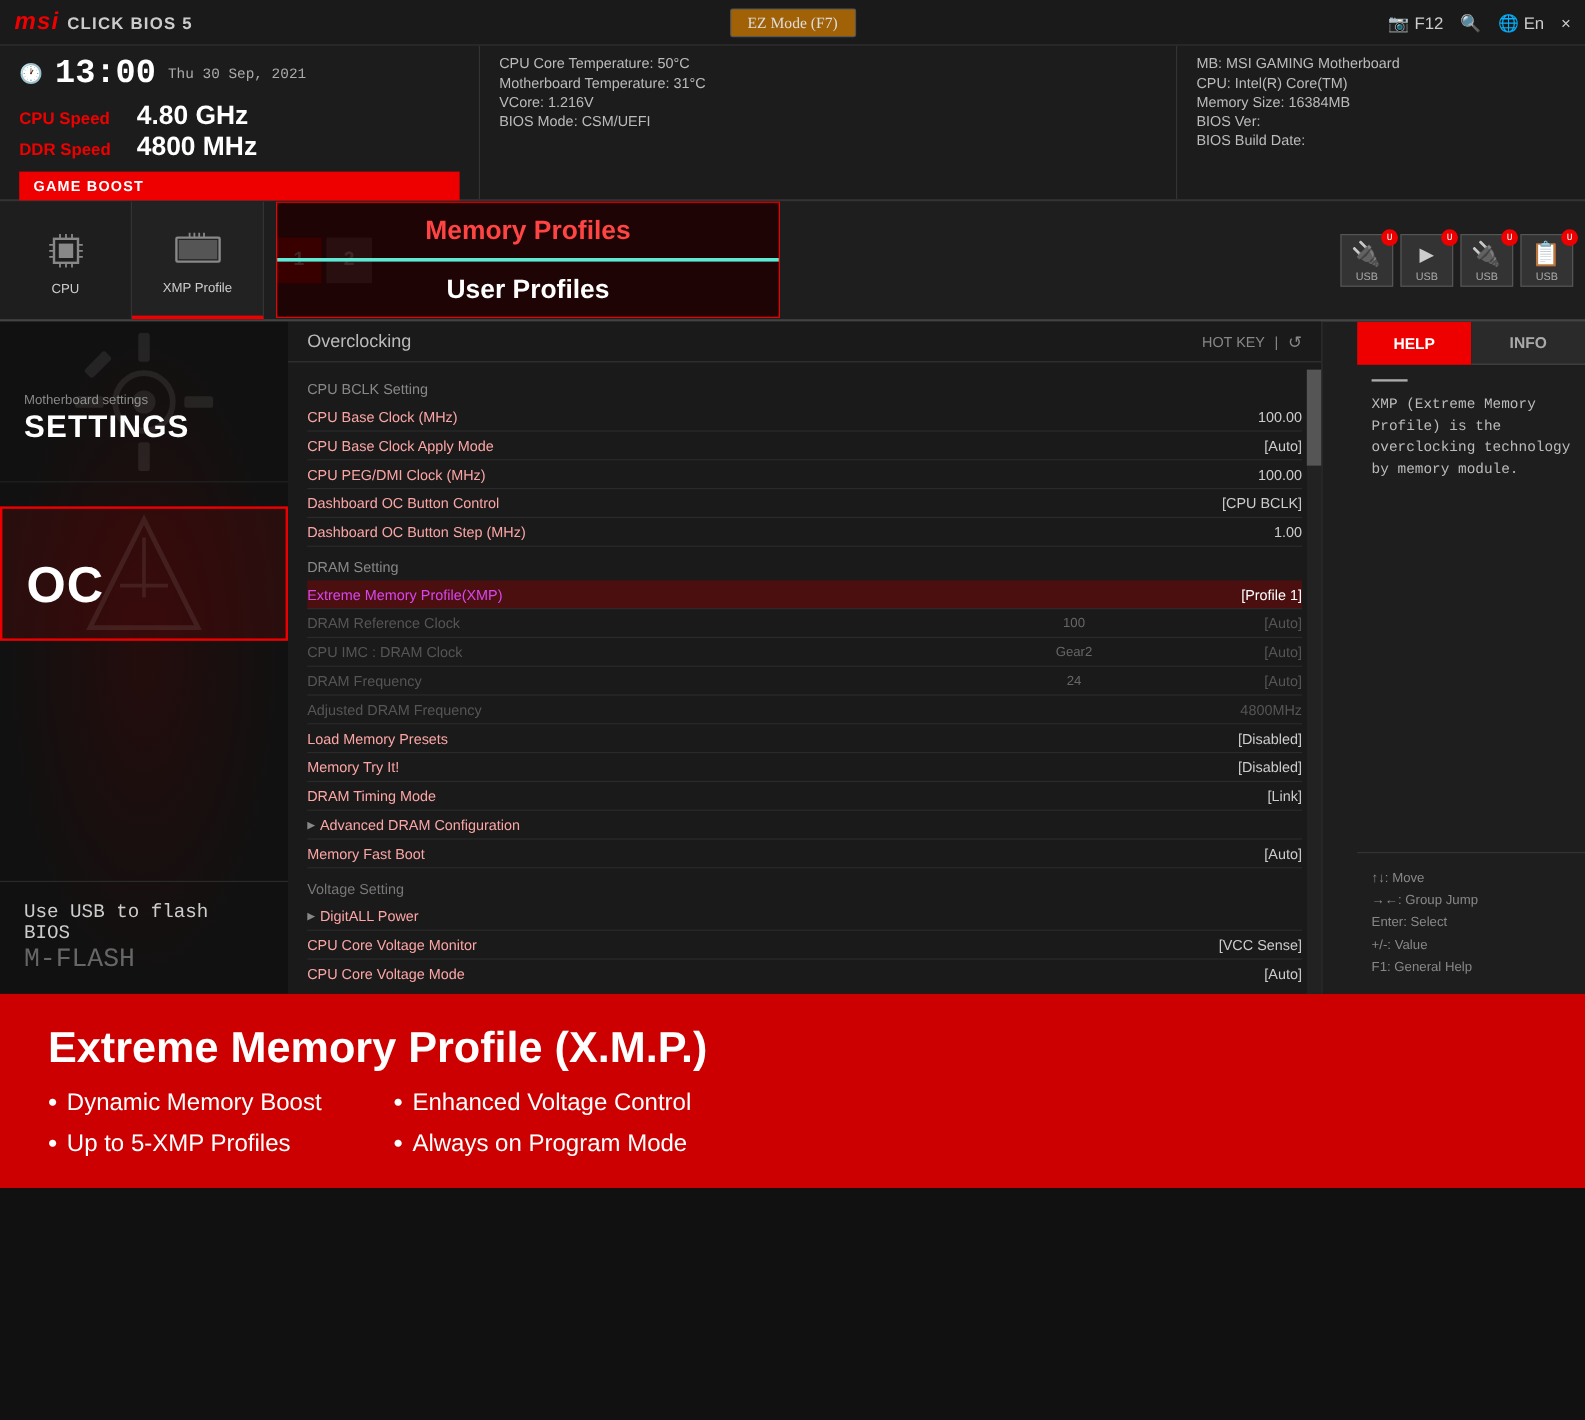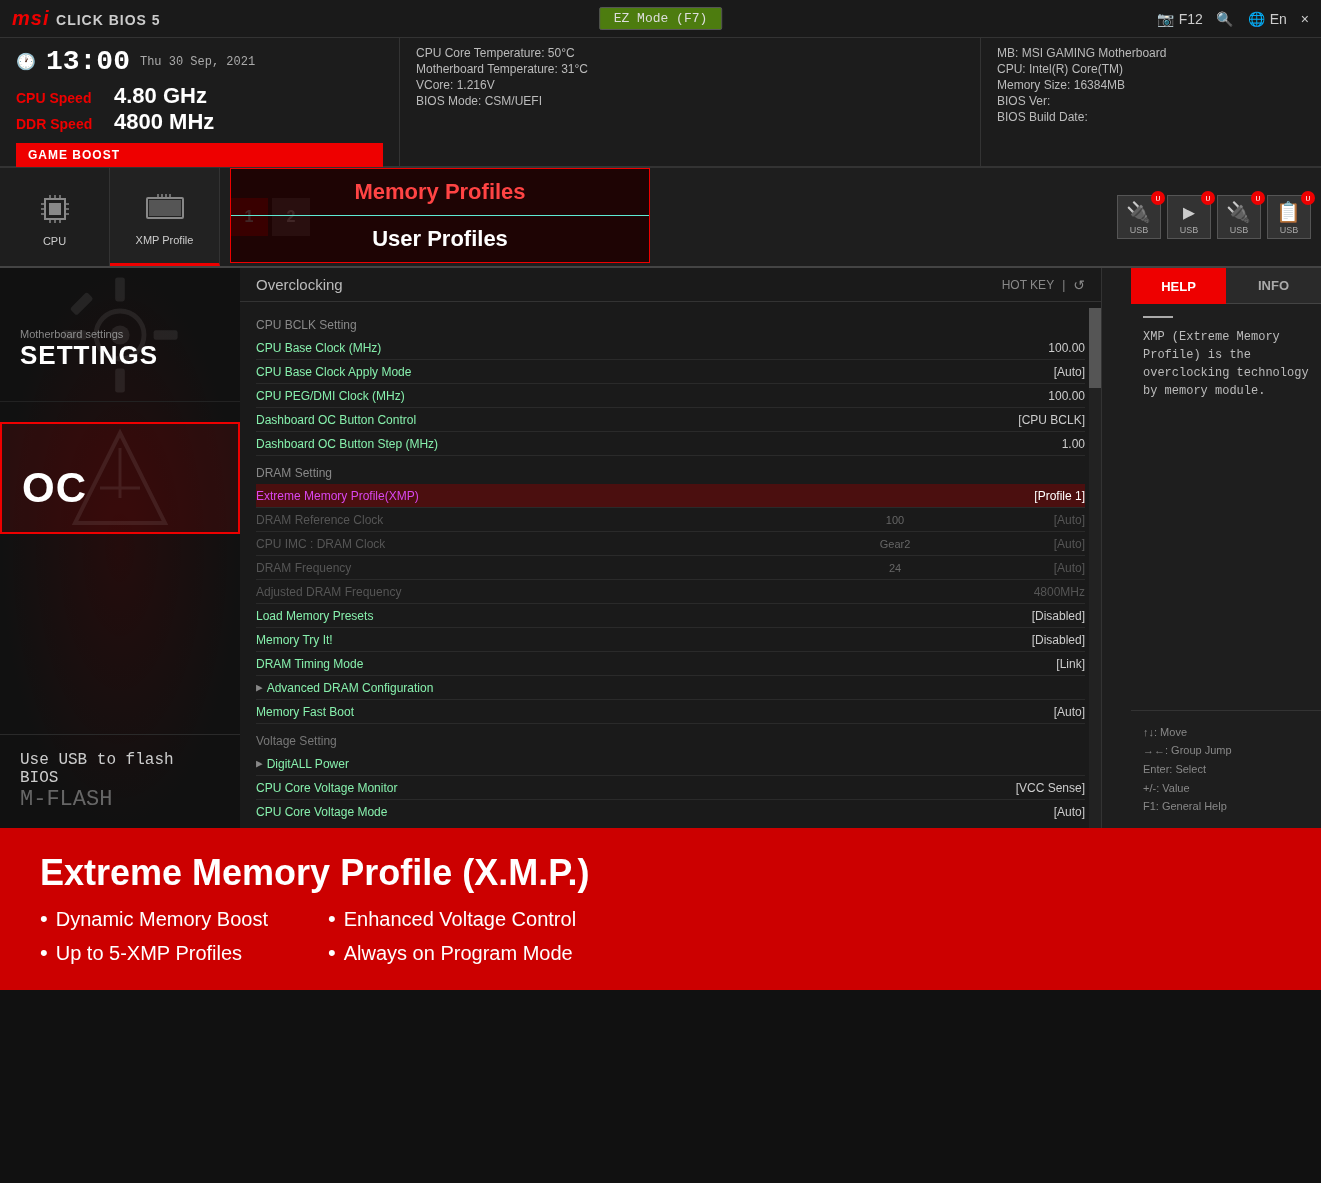--- a/index.html
+++ b/index.html
@@ -48,26 +48,26 @@
       border: none;
       color: #ccc;
       cursor: pointer;
       font-size: 13px;
       display: flex;
       align-items: center;
       gap: 5px;
       font-family: Arial, sans-serif;
     }
     #ez-mode-btn {
-      background: #4d7c0f;
+      background: #a16207;
       border: 1px solid #555;
       color: #ddd;
       padding: 3px 14px;
       border-radius: 2px;
-      font-family: Liberation Mono, monospace;
+      font-family: Liberation Serif, serif;
       font-size: 13px;
     }
     #top-right {
       margin-left: auto;
       display: flex;
       align-items: center;
       gap: 14px;
     }
     .top-icon-btn {
       background: none;
@@ -233,21 +233,21 @@
       padding: 10px 24px;
       font-size: 22px;
       font-weight: bold;
       color: #fff;
       cursor: pointer;
       font-family: Arial, sans-serif;
       text-align: center;
     }
     .profile-option:first-child {
       color: #ff4444;
-      border-bottom: 1px solid #5eead4;
+      border-bottom: 3px solid #5eead4;
     }
     
     #usb-icons {
       display: flex;
       align-items: center;
       gap: 6px;
       padding: 0 10px;
       margin-left: auto;
     }
     .usb-item {
@@ -376,21 +376,21 @@
       border-bottom: 1px solid #2a2a2a;
       cursor: pointer;
       min-height: 24px;
     }
     .setting-row.highlighted {
       background: rgba(150,0,0,0.4);
     }
     .setting-name {
       flex: 1;
       font-size: 12px;
-      color: #86efac;
+      color: #fca5a5;
       font-family: Arial, sans-serif;
     }
     .setting-sub {
       width: 60px;
       font-size: 11px;
       color: #666;
       font-family: Arial, sans-serif;
       text-align: center;
     }
     .setting-value {

